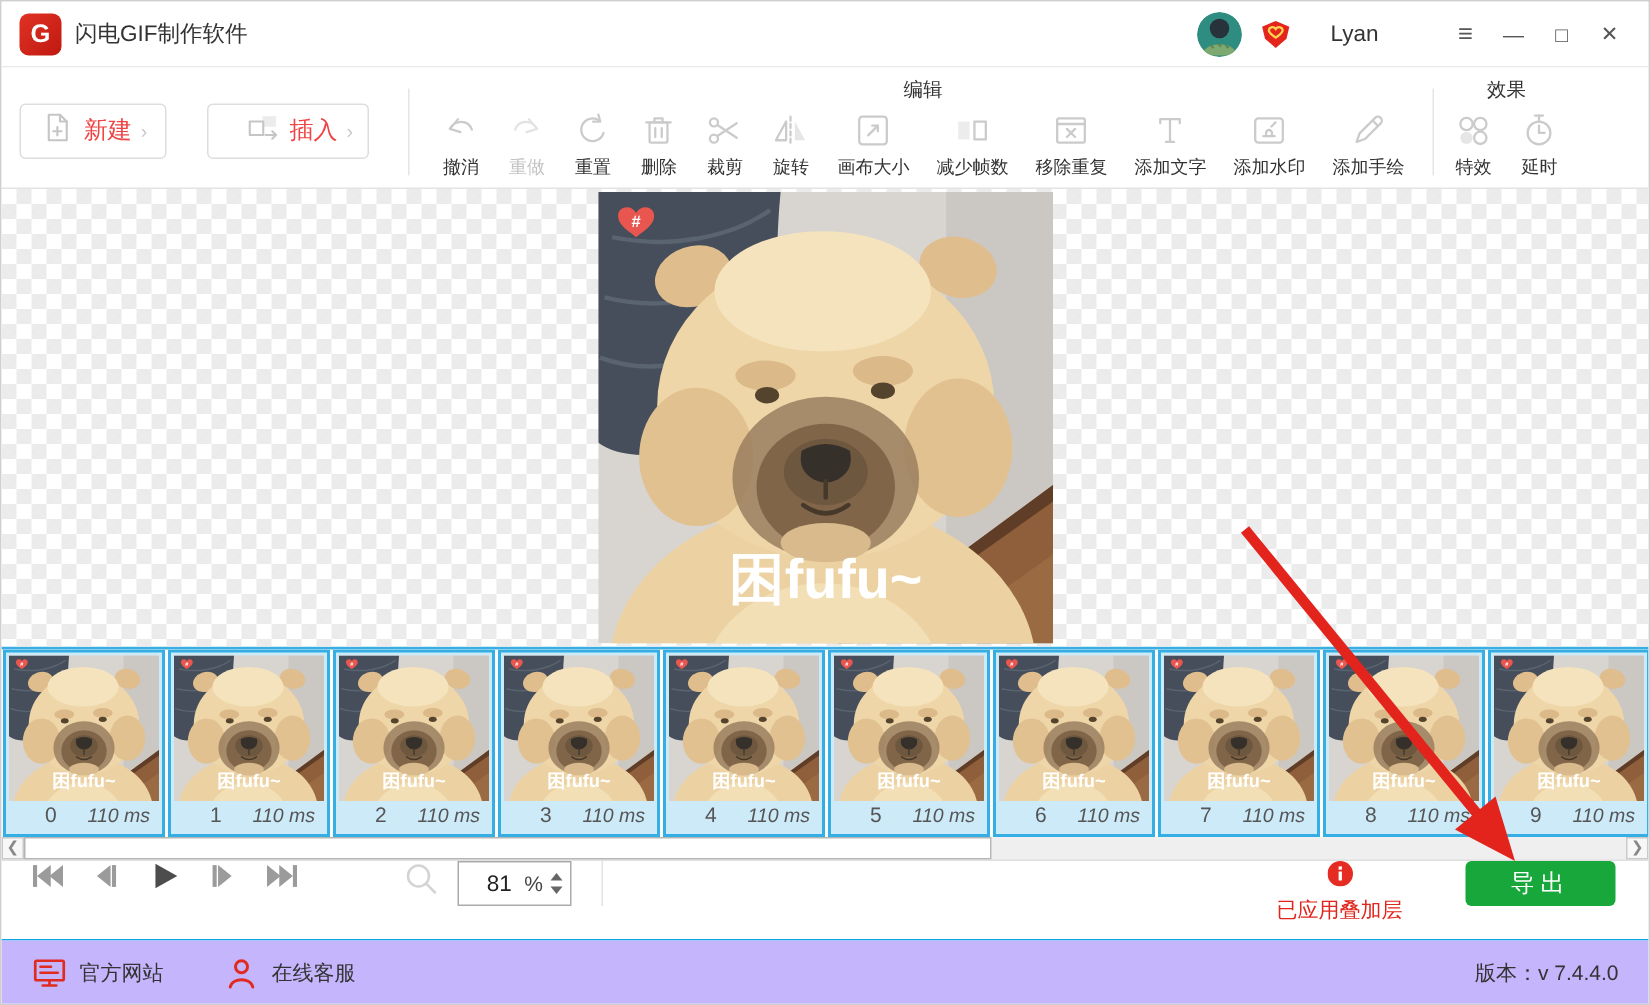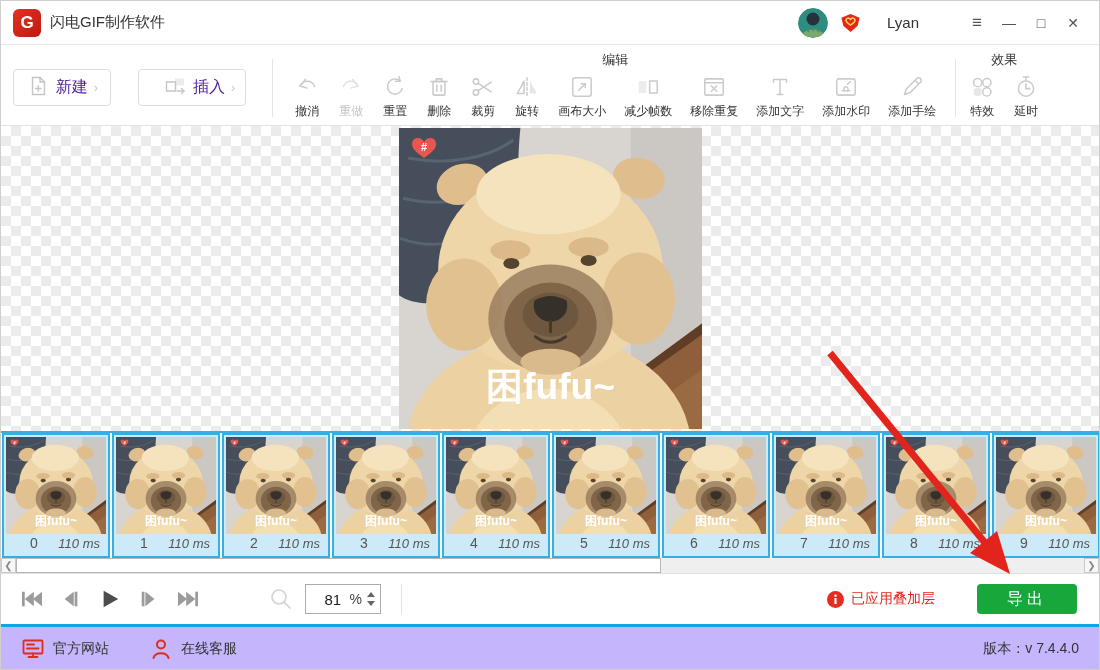--- a/index.html
+++ b/index.html
@@ -15,21 +15,21 @@
   .vipbadge { margin-left:12px; display:flex; align-items:center; }
   .username { font-size:15px; color:#333; margin-left:26px; }
   .winbtns { display:flex; margin-left:42px; }
   .winbtn { width:32px; height:30px; display:flex; align-items:center; justify-content:center; font-size:14px; color:#555; cursor:pointer; }
   .winbtn.menu { font-size:17px; }
 
   
   .toolbar { height:81px; display:flex; align-items:stretch; padding:0 6px 0 12px; border-bottom:1px solid #e3e3e3; background:#fff; }
   .bigbtn { margin-top:24px; height:37px; min-width:98px; border:1px solid #ddd; border-radius:4px; background:#fff; display:flex; align-items:center; justify-content:center; gap:6px; padding:0 10px; cursor:pointer; }
   .bigbtn + .bigbtn { margin-left:27px;padding-left:24px; }
-  .bigbtn .blabel { font-size:16px; color:#4c1d95; }
+  .bigbtn .blabel { font-size:16px; color:#ef4444; }
   .bigbtn .chev { color:#c9c9c9; font-size:13px; }
   .vdiv { width:1px; background:#e5e5e5; margin:14px 12px 8px 26px; }
   .vdiv.small { margin:14px 4px 8px 10px; }
   .tgroup { display:flex; flex-direction:column; }
   .glabel { text-align:center; font-size:13px; color:#333; padding-top:6px; height:22px; }
   .gtools { display:flex; flex:1; align-items:center; }
   .tool { display:flex; flex-direction:column; align-items:center; padding:0 9px; cursor:pointer; }
   .tool .ticon { height:28px; display:flex; align-items:flex-end; justify-content:center; }
   .tool .tlabel { font-size:12px; color:#333; margin-top:3px; white-space:nowrap; }
   .tool.disabled .tlabel { color:#c3c3c3; }
@@ -51,35 +51,35 @@
   .fnum { font-size:14px; color:#555; }
   .fdur { font-size:13px; font-style:italic; color:#555;margin-left:20px; }
 
   
   .hscroll { height:16px; background:#efefef; border-bottom:1px solid #e0e0e0; position:relative; display:flex; }
   .sbtn { width:15px; height:100%; border:1px solid #c9c9c9; background:#f7f7f7; color:#888; font-size:10px; display:flex; align-items:center; justify-content:center; cursor:pointer; }
   .sbtn.right { position:absolute; right:0; top:0; }
   .sthumb { position:absolute; left:15px; top:0; width:645px; height:100%; background:#fff; border:1px solid #b5b5b5; cursor:grab; }
 
   
-  .controls { height:53px; display:flex; align-items:center; background:#fff; border-bottom:3px solid #0ea5e9; padding:0 22px 0 18px; }
+  .controls { height:53px; display:flex; align-items:flex-start; background:#fff; border-bottom:1px solid #0ea5e9; padding:0 22px 0 18px; }
   .playback { display:flex; align-items:center; gap:13px; }
   .pbtn { cursor:pointer; display:flex; }
   .zoomicon { margin-left:68px; display:flex; }
   .spinner { margin-left:12px; width:76px; height:30px; border:1px solid #ababab; background:#fff; display:flex; align-items:center; padding:0 5px 0 10px; }
   .spinval { font-size:15px; color:#222; flex:1; text-align:center; }
   .spinunit { font-size:14px; color:#444; margin-right:5px; }
   .spinarrows { display:flex; flex-direction:column; gap:4px; }
   .arr-up { width:0; height:0; border-left:4px solid transparent; border-right:4px solid transparent; border-bottom:5px solid #666; cursor:pointer; }
   .arr-dn { width:0; height:0; border-left:4px solid transparent; border-right:4px solid transparent; border-top:5px solid #666; cursor:pointer; }
   .cdiv { width:1px; height:30px; background:#e2e2e2; margin-left:20px; }
   .stats { display:flex; margin-left:22px; gap:30px; }
   .stat { font-size:14px; color:#333; white-space:nowrap; }
   .stat b { font-weight:normal; }
-  .warn { margin-left:auto; display:flex; align-items:center; gap:7px; }
+  .warn { margin-left:auto; display:flex; align-items:center; gap:7px;flex-direction:column; }
   .warntext { font-size:14px; color:#e0251b; }
   .exportbtn { margin-left:42px; width:100px; height:30px; background:#17a73a; border:none; border-radius:4px; color:#fff; font-size:16px; letter-spacing:4px; display:flex; align-items:center; justify-content:center; cursor:pointer; font-family:inherit; }
 
   
   .footer { height:44px; display:flex; align-items:center; padding:0 20px; background:#c4b5fd; }
   .flink { display:flex; align-items:center; gap:8px; cursor:pointer; }
   .flink + .flink { margin-left:40px; }
   .flink span { font-size:14px; color:#333; }
   .version { margin-left:auto; font-size:14px; color:#333; }
 

